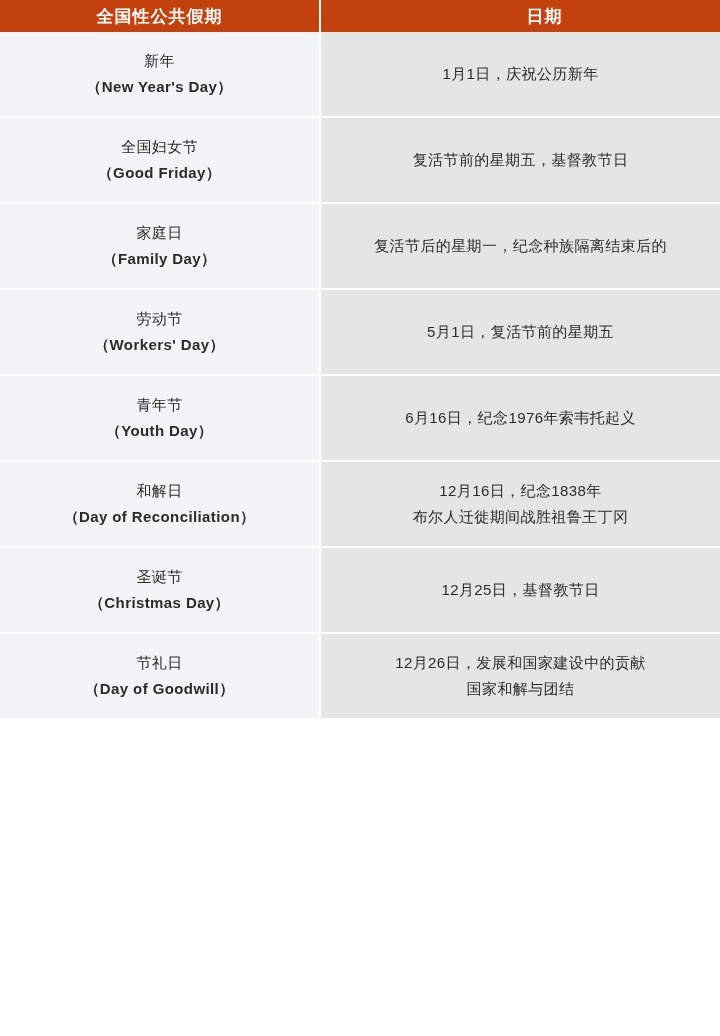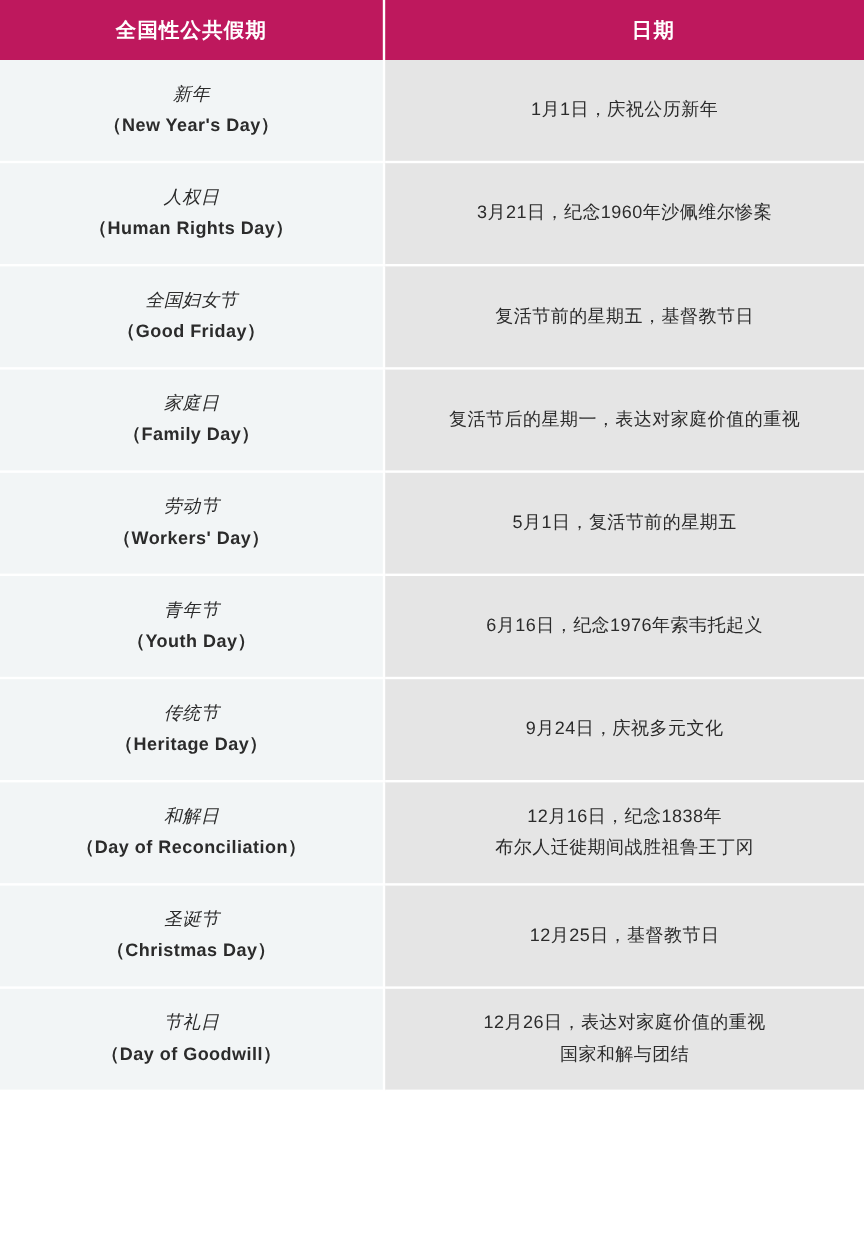--- a/index.html
+++ b/index.html
@@ -15,26 +15,26 @@
   }
   .table {
     width: 720px;
     border-collapse: collapse;
     table-layout: fixed;
   }
   .table col.c1 { width: 320px; }
   .table col.c2 { width: 400px; }
 
   thead th {
-    background: #be185d;
+    background: #c2410c;
     color: #ffffff;
     font-size: 17px;
     font-weight: bold;
     letter-spacing: 1px;
-    height: 50px;
+    height: 32px;
     padding: 0;
     text-align: center;
     vertical-align: middle;
     border-right: 2px solid #ffffff;
   }
   thead th:last-child { border-right: none; padding-left: 48px; }
 
   tbody td {
     background: #f5f7f8;
     border-right: 2px solid #ffffff;
@@ -51,21 +51,20 @@
 
   tbody tr td.name-cell {
     background: #f2f5f6;
   }
   tbody tr td.date-cell {
     background: #e5e5e5;
   }
 
   .name-zh {
     display: block;
-    font-style: italic;
   }
   .name-en {
     display: block;
     font-weight: bold;
   }
   .date-line {
     display: block;
   }
 </style>
 </head>
@@ -87,70 +86,52 @@
         <td class="name-cell">
           <span class="name-zh">新年</span>
           <span class="name-en">（New Year's Day）</span>
         </td>
         <td class="date-cell">
           <span class="date-line">1月1日，庆祝公历新年</span>
         </td>
       </tr>
       <tr>
         <td class="name-cell">
-          <span class="name-zh">人权日</span>
-          <span class="name-en">（Human Rights Day）</span>
-        </td>
-        <td class="date-cell">
-          <span class="date-line">3月21日，纪念1960年沙佩维尔惨案</span>
-        </td>
-      </tr>
-      <tr>
-        <td class="name-cell">
           <span class="name-zh">全国妇女节</span>
           <span class="name-en">（Good Friday）</span>
         </td>
         <td class="date-cell">
           <span class="date-line">复活节前的星期五，基督教节日</span>
         </td>
       </tr>
       <tr>
         <td class="name-cell">
           <span class="name-zh">家庭日</span>
           <span class="name-en">（Family Day）</span>
         </td>
         <td class="date-cell">
-          <span class="date-line">复活节后的星期一，表达对家庭价值的重视</span>
+          <span class="date-line">复活节后的星期一，纪念种族隔离结束后的</span>
         </td>
       </tr>
       <tr>
         <td class="name-cell">
           <span class="name-zh">劳动节</span>
           <span class="name-en">（Workers' Day）</span>
         </td>
         <td class="date-cell">
           <span class="date-line">5月1日，复活节前的星期五</span>
         </td>
       </tr>
       <tr>
         <td class="name-cell">
           <span class="name-zh">青年节</span>
           <span class="name-en">（Youth Day）</span>
         </td>
         <td class="date-cell">
           <span class="date-line">6月16日，纪念1976年索韦托起义</span>
-        </td>
-      </tr>
-      <tr>
-        <td class="name-cell">
-          <span class="name-zh">传统节</span>
-          <span class="name-en">（Heritage Day）</span>
-        </td>
-        <td class="date-cell">
-          <span class="date-line">9月24日，庆祝多元文化</span>
         </td>
       </tr>
       <tr>
         <td class="name-cell">
           <span class="name-zh">和解日</span>
           <span class="name-en">（Day of Reconciliation）</span>
         </td>
         <td class="date-cell">
           <span class="date-line">12月16日，纪念1838年</span>
           <span class="date-line">布尔人迁徙期间战胜祖鲁王丁冈</span>
@@ -164,18 +145,18 @@
         <td class="date-cell">
           <span class="date-line">12月25日，基督教节日</span>
         </td>
       </tr>
       <tr>
         <td class="name-cell">
           <span class="name-zh">节礼日</span>
           <span class="name-en">（Day of Goodwill）</span>
         </td>
         <td class="date-cell">
-          <span class="date-line">12月26日，表达对家庭价值的重视</span>
+          <span class="date-line">12月26日，发展和国家建设中的贡献</span>
           <span class="date-line">国家和解与团结</span>
         </td>
       </tr>
     </tbody>
 </table>
 
 </body></html>

